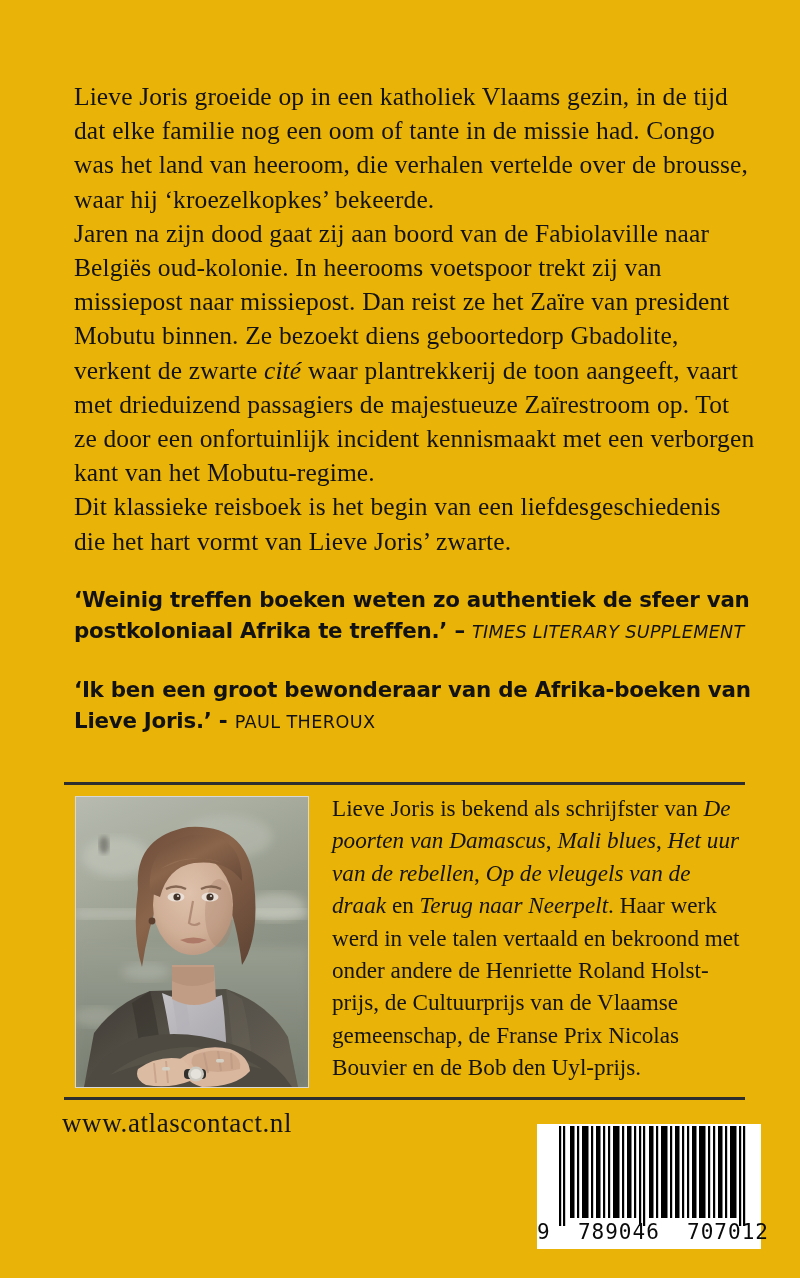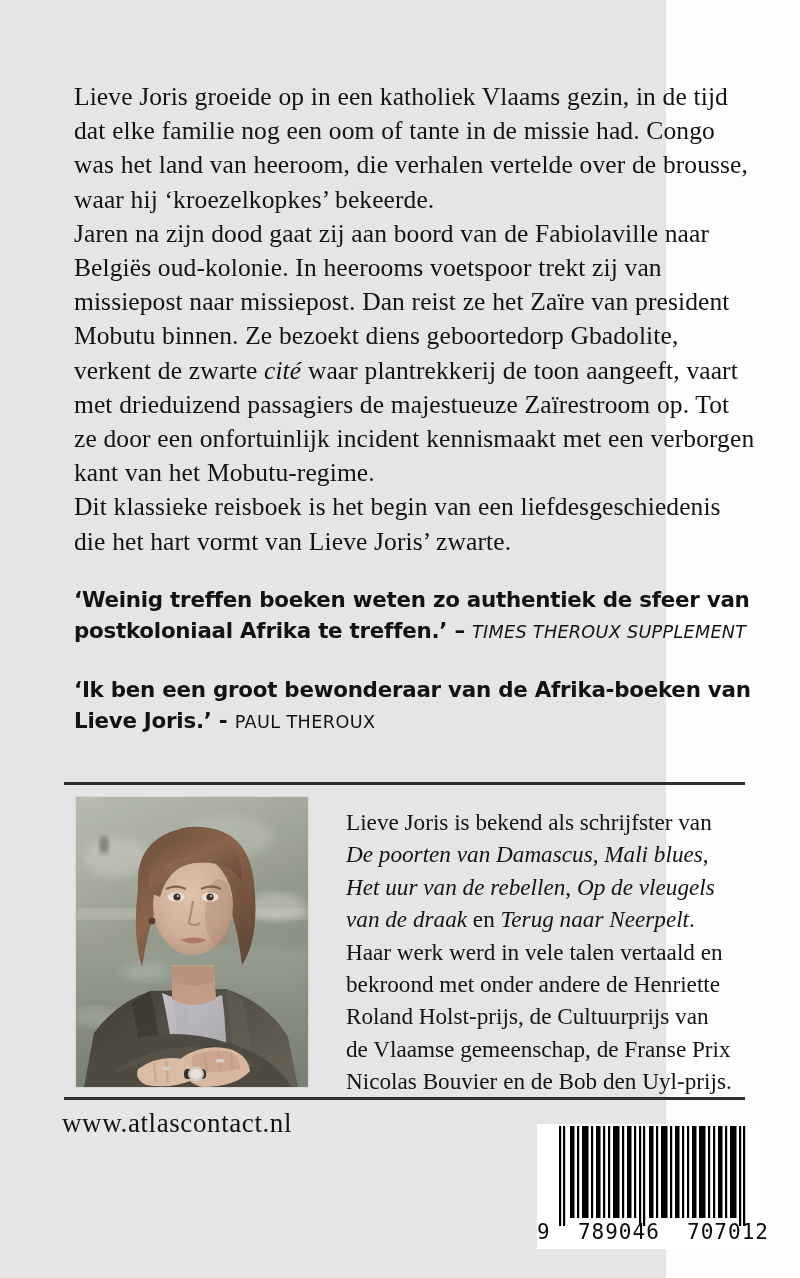--- a/index.html
+++ b/index.html
@@ -12,23 +12,23 @@
     background: #fdfdfd;
     font-family: "Liberation Serif", "DejaVu Serif", serif;
     color: #111111;
     overflow: hidden;
     position: relative;
   }
 
   .page {
     position: absolute;
     left: 0; top: 0;
-    width: 666px;
+    width: 800px;
     height: 1278px;
-    background: #e5e5e5;
+    background: #eab308;
   }
 
   
   .blurb {
     position: absolute;
     left: 74px;
     top: 80px;
     width: 684px;
     font-size: 25.5px;
     line-height: 34.2px;
@@ -98,21 +98,21 @@
   
   .bio {
     position: absolute;
     left: 332px;
     top: 792px;
     width: 416px;
     font-size: 23.2px;
     line-height: 32.4px;
     color: #141414;
   }
-  .bio p { margin: 14px; }
+  .bio p { margin: 0; }
   .bio em { font-style: italic; }
 
   
   .website {
     position: absolute;
     left: 62px;
     top: 1108px;
     font-size: 27px;
     letter-spacing: 0.6px;
     color: #141414;
@@ -152,21 +152,21 @@
 
 <div class="page">
 
   <div class="blurb">
     <p>Lieve Joris groeide op in een katholiek Vlaams gezin, in de tijd dat elke familie nog een oom of tante in de missie had. Congo was het land van heeroom, die verhalen vertelde over de brousse, waar hij ‘kroezelkopkes’ bekeerde.</p>
     <p><span>Jaren na zijn dood gaat zij aan boord van de Fabiolaville naar Belgiës oud-kolonie. In heerooms voetspoor trekt zij van missiepost naar missiepost. Dan reist ze het Zaïre van president Mobutu binnen. Ze bezoekt diens geboortedorp Gbadolite, verkent de zwarte </span><em>cité</em><span> waar plantrekkerij de toon aangeeft, vaart met drieduizend passagiers de majestueuze Zaïrestroom op. Tot ze door een onfortuinlijk incident kennismaakt met een verborgen kant van het Mobutu-regime.</span></p>
     <p>Dit klassieke reisboek is het begin van een liefdesgeschiedenis die het hart vormt van Lieve Joris’ zwarte.</p>
   </div>
 
   <div class="quotes">
-    <div class="quote"><span>‘Weinig treffen boeken weten zo authentiek de sfeer van postkoloniaal Afrika te treffen.’ – </span><span class="attrib-italic">TIMES THEROUX SUPPLEMENT</span></div>
+    <div class="quote"><span>‘Weinig treffen boeken weten zo authentiek de sfeer van postkoloniaal Afrika te treffen.’ – </span><span class="attrib-italic">TIMES LITERARY SUPPLEMENT</span></div>
     <div class="quote"><span>‘Ik ben een groot bewonderaar van de Afrika-boeken van Lieve Joris.’ - </span><span class="attrib-upright">PAUL THEROUX</span></div>
   </div>
 
   <div class="rule rule-top"></div>
   <div class="rule rule-bottom"></div>
 
   <div class="photo">
     <svg viewBox="0 0 232 290" preserveAspectRatio="none">
       <defs>
         <linearGradient id="bgGrad" x1="0" y1="0" x2="0.35" y2="1">

